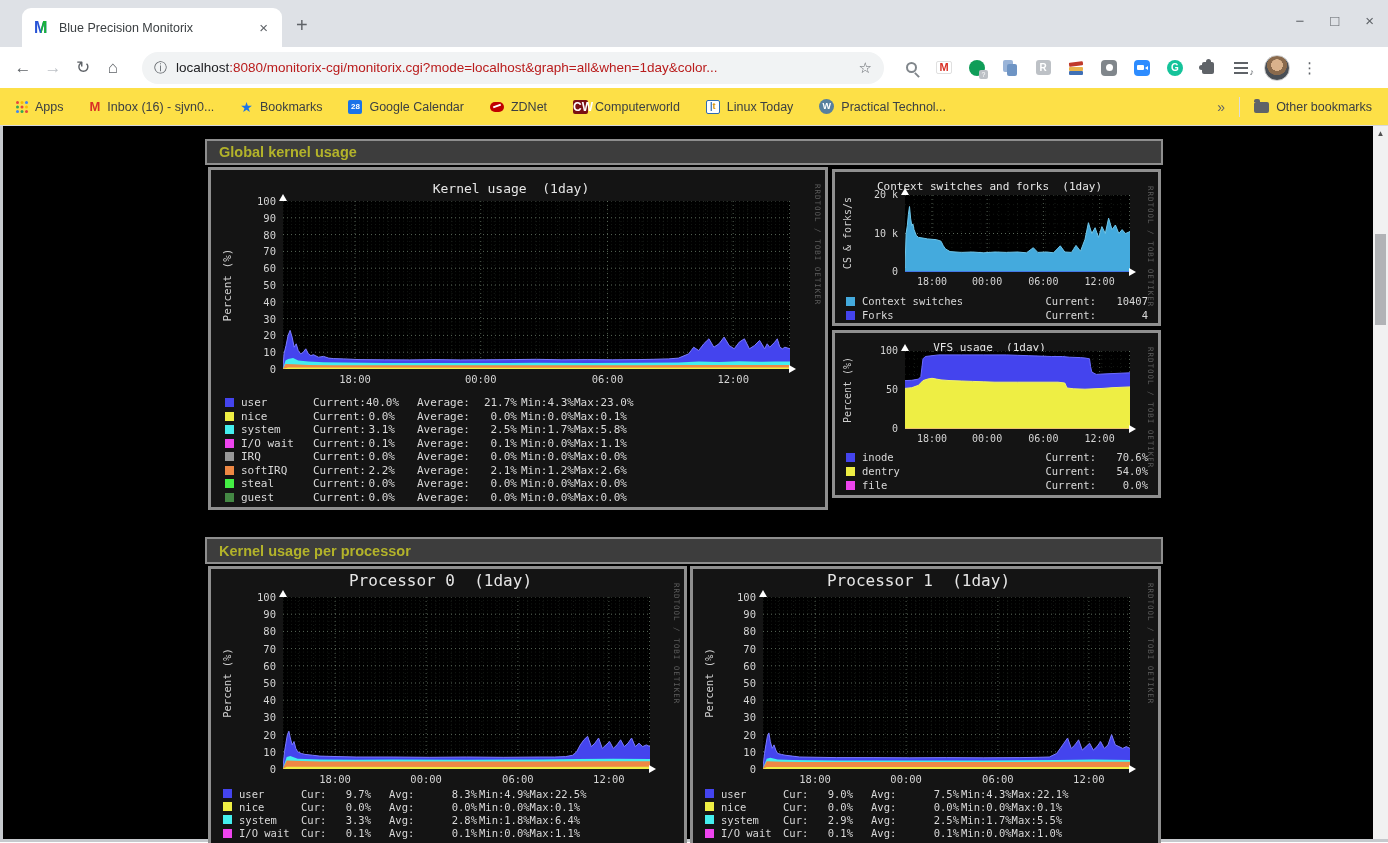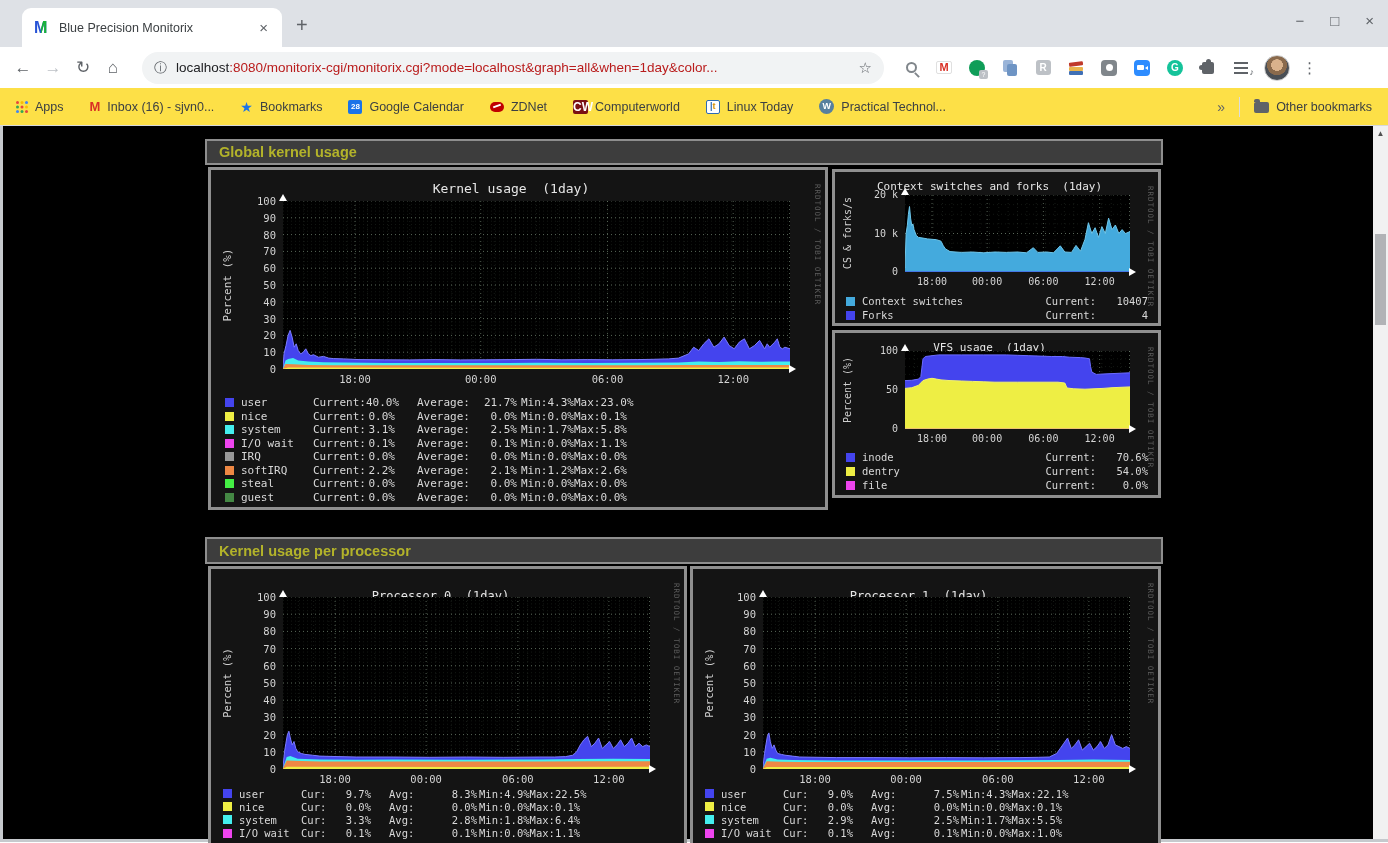--- a/index.html
+++ b/index.html
@@ -124,21 +124,21 @@
   #panel-kernel { left:205px; top:41px; width:620px; height:343px; }
   #panel-cs     { left:829px; top:43px;  width:329px; height:157px; }
   #panel-vfs    { left:829px; top:204px; width:329px; height:168px; }
   #panel-proc0  { left:205px; top:440px; width:479px; height:340px; }
   #panel-proc1  { left:687px; top:440px; width:471px; height:340px; }
 
   .rrd-title { position:absolute; left:0; right:14px; text-align:center; color:#e6e6e6;
     font-family:"DejaVu Sans Mono", monospace; white-space:pre; }
   #panel-kernel .rrd-title { top:11px; font-size:13px; }
   #panel-cs .rrd-title, #panel-vfs .rrd-title { top:8px; font-size:11px; }
-  #panel-proc0 .rrd-title, #panel-proc1 .rrd-title { top:20px; font-size:12px; }
+  #panel-proc0 .rrd-title, #panel-proc1 .rrd-title { top:2px; font-size:16px; }
 
   .rrd-plot { position:absolute; background:#000; }
   #panel-kernel .rrd-plot { left:72px; top:31px; width:507px; height:168px; }
   #panel-cs .rrd-plot     { left:70px; top:23px; width:225px; height:77px; }
   #panel-vfs .rrd-plot    { left:70px; top:18px; width:225px; height:78px; }
   #panel-proc0 .rrd-plot  { left:72px; top:28px; width:367px; height:172px; }
   #panel-proc1 .rrd-plot  { left:70px; top:28px; width:367px; height:172px; }
 
   .rrd-ylabel { position:absolute; color:#cfcfcf; font-family:"DejaVu Sans Mono", monospace;
     font-size:11px; white-space:nowrap; transform:translate(-50%,-50%) rotate(-90deg); }

